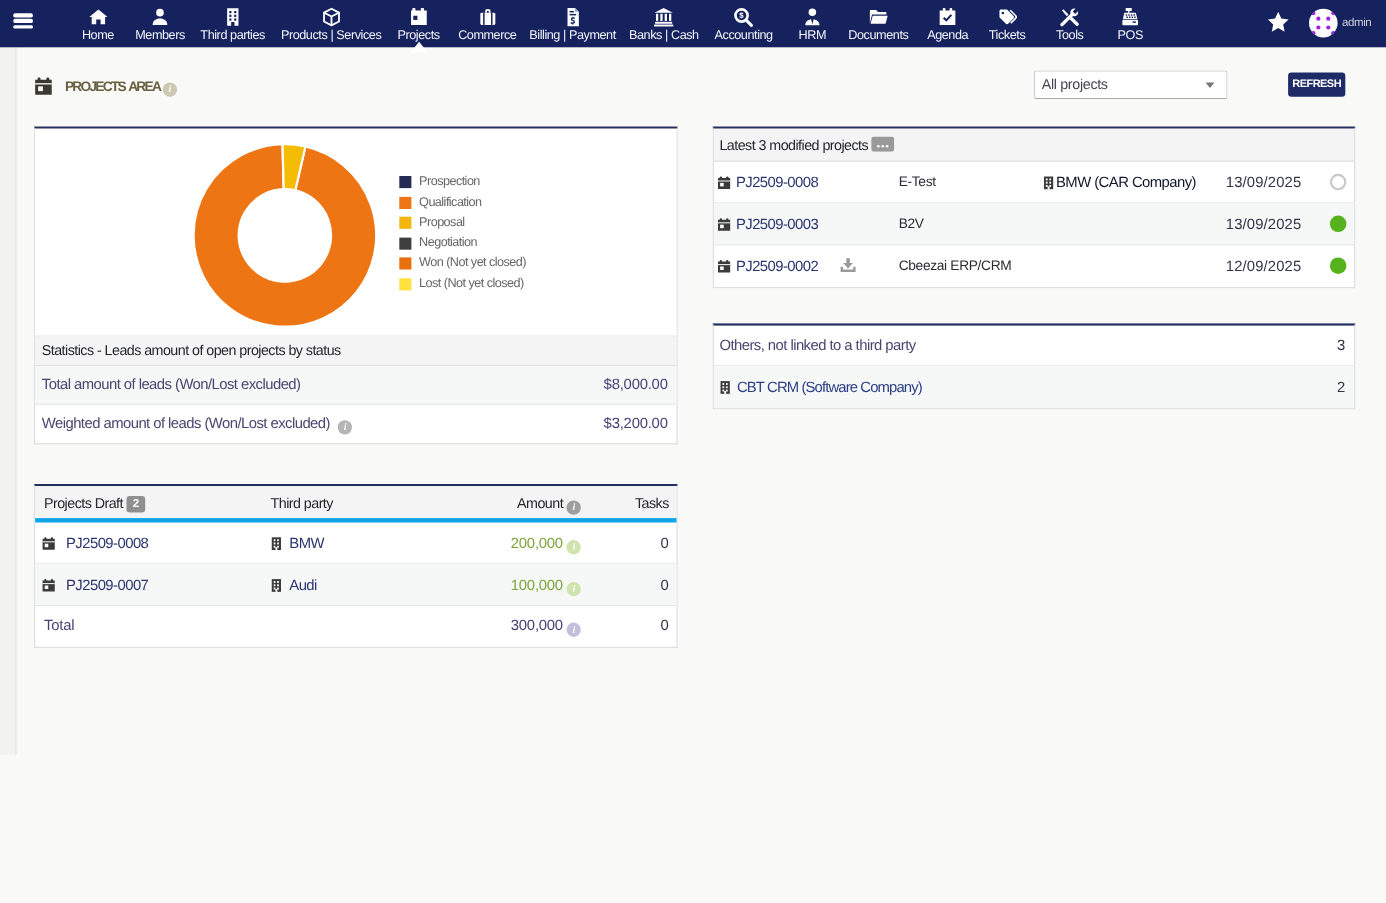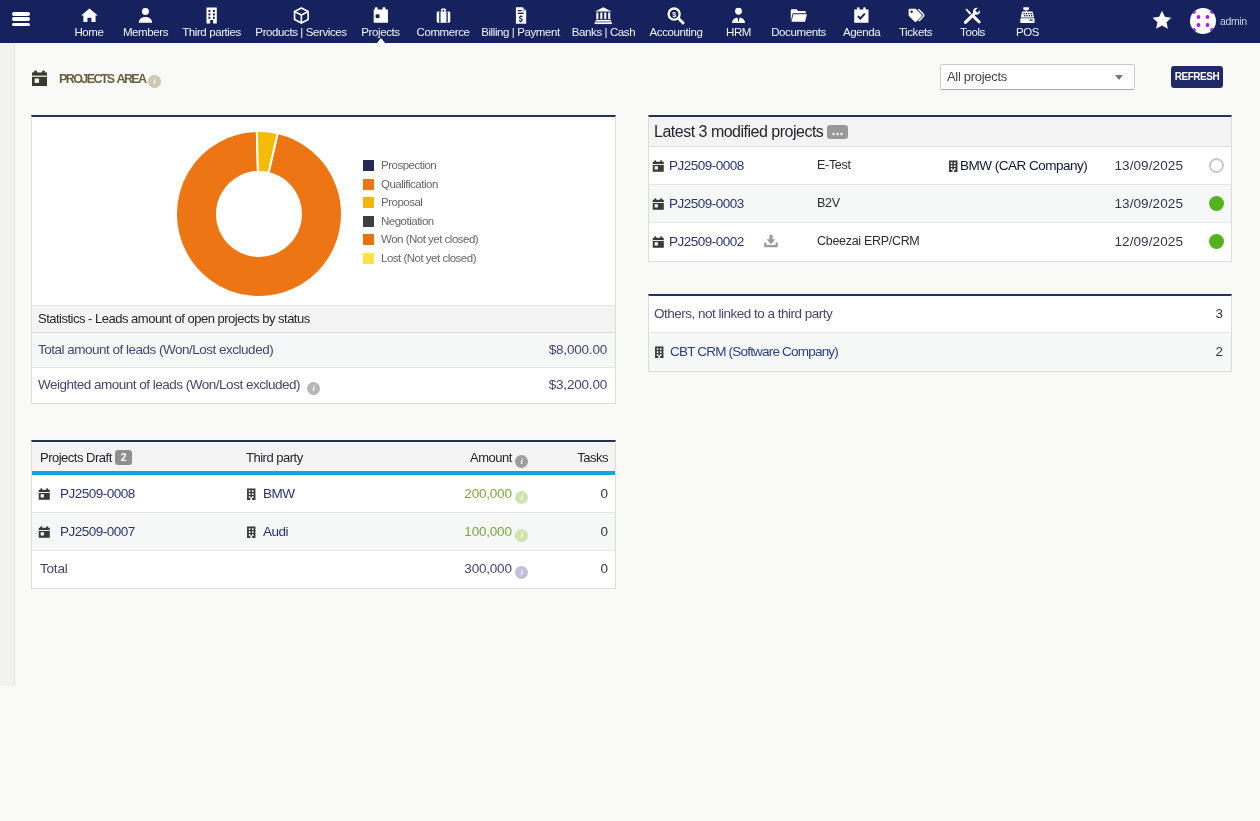--- a/index.html
+++ b/index.html
@@ -18,21 +18,21 @@
 #adminlbl{position:absolute;left:1220px;top:15px;color:#cdced8;font-size:10.5px;letter-spacing:-0.4px;}
 
 #strip{position:absolute;left:0;top:43px;width:1260px;height:68px;background:#f9f9f8;}
 #sliver{position:absolute;left:0;top:43px;width:15px;height:643px;background:#f2f2f1;border-right:1px solid #e4e4e3;}
 #title{position:absolute;left:59px;top:72px;height:15px;line-height:15px;font-size:12.5px;font-weight:700;letter-spacing:-1.6px;word-spacing:1.5px;color:#69603f;}
 #titleicon{position:absolute;left:31px;top:70px;line-height:0;}
 .info{display:inline-block;width:13px;height:13px;border-radius:50%;background:#9e9e9e;color:#fff;font-size:9px;font-weight:700;text-align:center;line-height:13px;vertical-align:-2px;font-family:"Liberation Serif",serif;font-style:italic;}
 #titleinfo{position:absolute;left:148px;top:75px;line-height:0;}
 #titleinfo .info{display:block;}
 #titleinfo .info{background:#ccc8b2;}
-#selbox{position:absolute;left:940px;top:64px;width:195px;height:26px;background:#fff;border:1px solid #ccc;border-bottom:1px solid #a8a8a8;border-radius:2px;font-size:13px;color:#444450;line-height:24px;padding-left:6px;letter-spacing:-0.3px;}
+#selbox{position:absolute;left:940px;top:64px;width:176px;height:26px;background:#fff;border:1px solid #ccc;border-bottom:1px solid #a8a8a8;border-radius:2px;font-size:13px;color:#444450;line-height:24px;padding-left:6px;letter-spacing:-0.3px;}
 #selbox .arr{position:absolute;right:11px;top:10px;width:0;height:0;border-left:4.5px solid transparent;border-right:4.5px solid transparent;border-top:5.5px solid #777;}
 #refresh{position:absolute;left:1171px;top:66px;width:52px;height:22px;background:#1f2b66;border-radius:3px;color:#fff;font-size:10px;font-weight:700;text-align:center;line-height:22px;letter-spacing:-0.5px;}
 .lgi{height:11px;margin-bottom:7.6px;white-space:nowrap;}
 .lgs{display:inline-block;width:11px;height:11px;vertical-align:top;}
 .lgt{font-size:11.5px;color:#666;margin-left:7px;vertical-align:top;line-height:11.5px;display:inline-block;letter-spacing:-0.5px;}
 
 .tbl{position:absolute;background:#fff;border:1px solid #dcdcdc;border-top:0;}
 .row{position:relative;border-bottom:1px solid #e6e6e6;font-size:13.5px;color:#4a4470;letter-spacing:-0.5px;}
 .row:last-child{border-bottom:0;}
 .row.even{background:#f6f7f7;}
@@ -329,21 +329,21 @@
   <span style="position:absolute;right:7px;" class="num">0</span>
  </div>
  <div class="row" style="height:37px;line-height:36px;">
   <span style="position:absolute;left:8px;text-align:right;" class="purple">Total</span>
   <span style="position:absolute;right:87px;"><span class="purple">300,000</span> <span class="info" style="background:#c3bedb;">i</span></span>
   <span style="position:absolute;right:7px;" class="num">0</span>
  </div>
 </div>
 
 <div class="tbl" id="tlatest" style="left:648px;top:115px;width:584px;border-top:2px solid #25305f;">
- <div style="height:30px;line-height:29px;background:#f3f4f3;border-bottom:1px solid #ddd;color:#26262e;font-size:16px;letter-spacing:-0.5px;padding-left:5px;">Latest 3 modified projects <svg width="21" height="14" viewBox="0 0 21 14" style="vertical-align:-2px">
+ <div style="height:30px;line-height:29px;background:#f3f4f3;border-bottom:1px solid #ddd;color:#26262e;font-size:13px;letter-spacing:-0.5px;padding-left:5px;">Latest 3 modified projects <svg width="21" height="14" viewBox="0 0 21 14" style="vertical-align:-2px">
           <rect width="21" height="14" rx="3" fill="#999"></rect>
           <g fill="#fff">
             <circle cx="6.5" cy="9" r="1.2"></circle>
             <circle cx="10.5" cy="9" r="1.2"></circle>
             <circle cx="14.5" cy="9" r="1.2"></circle>
           </g>
         </svg></div>
  <div class="row" style="height:38px;line-height:37px;">
   <span style="position:absolute;left:3px;top:13px;">
           <svg width="12.5" height="12.5" viewBox="0 0 14 14">

